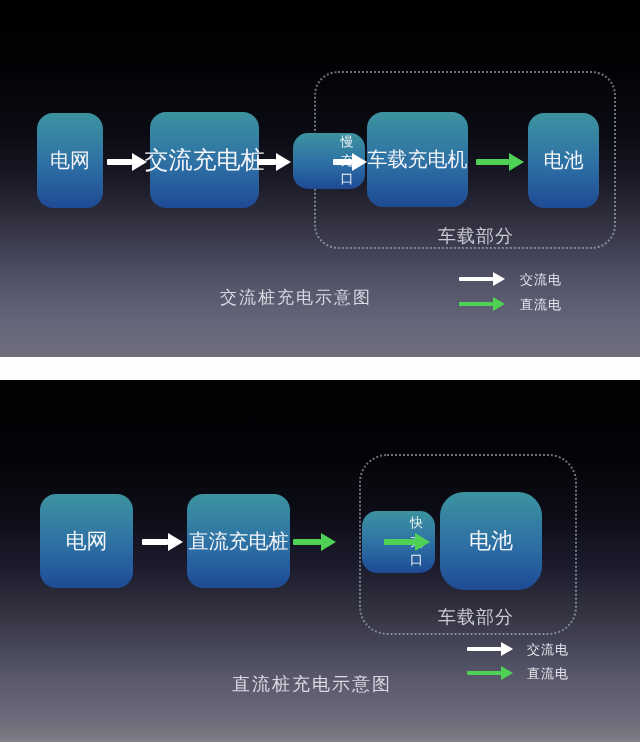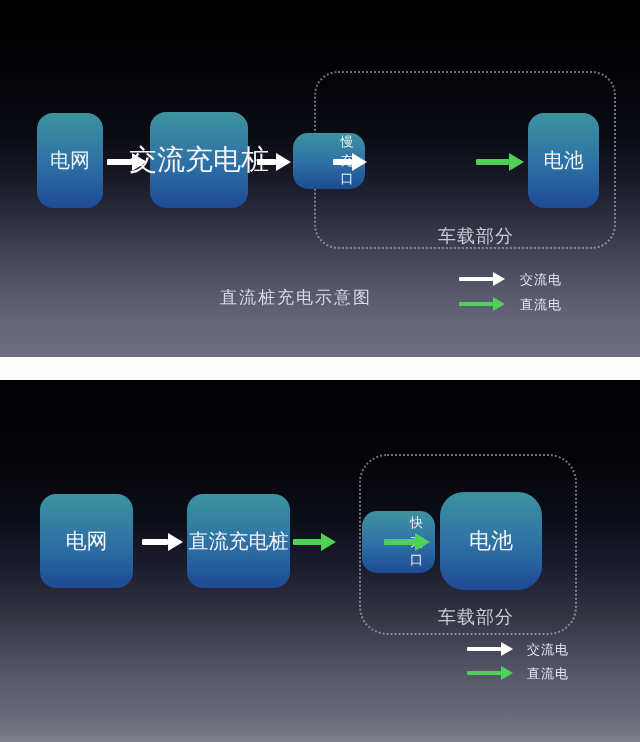--- a/index.html
+++ b/index.html
@@ -56,51 +56,54 @@
 
     <div class="node" style="left:37px;top:113px;width:66px;height:95px;font-size:20px;">
       <span class="lbl">电网</span>
     </div>
 
     <div class="arrow" style="left:107px;top:152px;width:40px;height:20px;">
       <span class="shaft"></span>
       <span class="head"></span>
     </div>
 
-    <div class="node" style="left:150px;top:112px;width:98px;height:96px;font-size:28px;">
+    <div class="node" style="left:150px;top:112px;width:109px;height:96px;font-size:24px;">
       <span class="lbl">交流充电桩</span>
     </div>
 
     <div class="arrow" style="left:257px;top:152px;width:34px;height:20px;">
       <span class="shaft"></span>
       <span class="head"></span>
     </div>
 
     <div class="node small" style="left:293px;top:133px;width:36px;height:56px;">
       <span class="port-label">慢充口</span>
     </div>
 
     <div class="arrow" style="left:333px;top:152px;width:34px;height:20px;">
       <span class="shaft"></span>
       <span class="head"></span>
     </div>
 
+    <div class="node" style="left:367px;top:112px;width:101px;height:95px;font-size:20px;">
+      <span class="lbl">车载充电机</span>
+    </div>
 
     <div class="arrow green" style="left:476px;top:152px;width:48px;height:20px;">
       <span class="shaft"></span>
       <span class="head"></span>
     </div>
 
     <div class="node" style="left:528px;top:113px;width:71px;height:95px;font-size:20px;">
       <span class="lbl">电池</span>
     </div>
 
     <div class="group-label" style="left:438px;top:224px;">车载部分</div>
 
-    <div class="diagram-title" style="left:220px;top:286px;">直流桩充电示意图</div>
+    <div class="diagram-title" style="left:220px;top:286px;">交流桩充电示意图</div>
 
     <div class="arrow sm" style="left:459px;top:272px;width:46px;height:14px;">
       <span class="shaft"></span>
       <span class="head"></span>
     </div>
     <div class="legend-label" style="left:520px;top:271px;">交流电</div>
 
     <div class="arrow sm green" style="left:459px;top:297px;width:46px;height:14px;">
       <span class="shaft"></span>
       <span class="head"></span>
@@ -140,20 +143,21 @@
       <span class="shaft"></span>
       <span class="head"></span>
     </div>
 
     <div class="node" style="left:440px;top:112px;width:102px;height:98px;font-size:22px;border-radius:24px;">
       <span class="lbl">电池</span>
     </div>
 
     <div class="group-label" style="left:438px;top:225px;">车载部分</div>
 
+    <div class="diagram-title" style="left:232px;top:292px;font-size:18px;">直流桩充电示意图</div>
 
     <div class="arrow sm" style="left:467px;top:262px;width:46px;height:14px;">
       <span class="shaft"></span>
       <span class="head"></span>
     </div>
     <div class="legend-label" style="left:527px;top:261px;">交流电</div>
 
     <div class="arrow sm green" style="left:467px;top:286px;width:46px;height:14px;">
       <span class="shaft"></span>
       <span class="head"></span>

